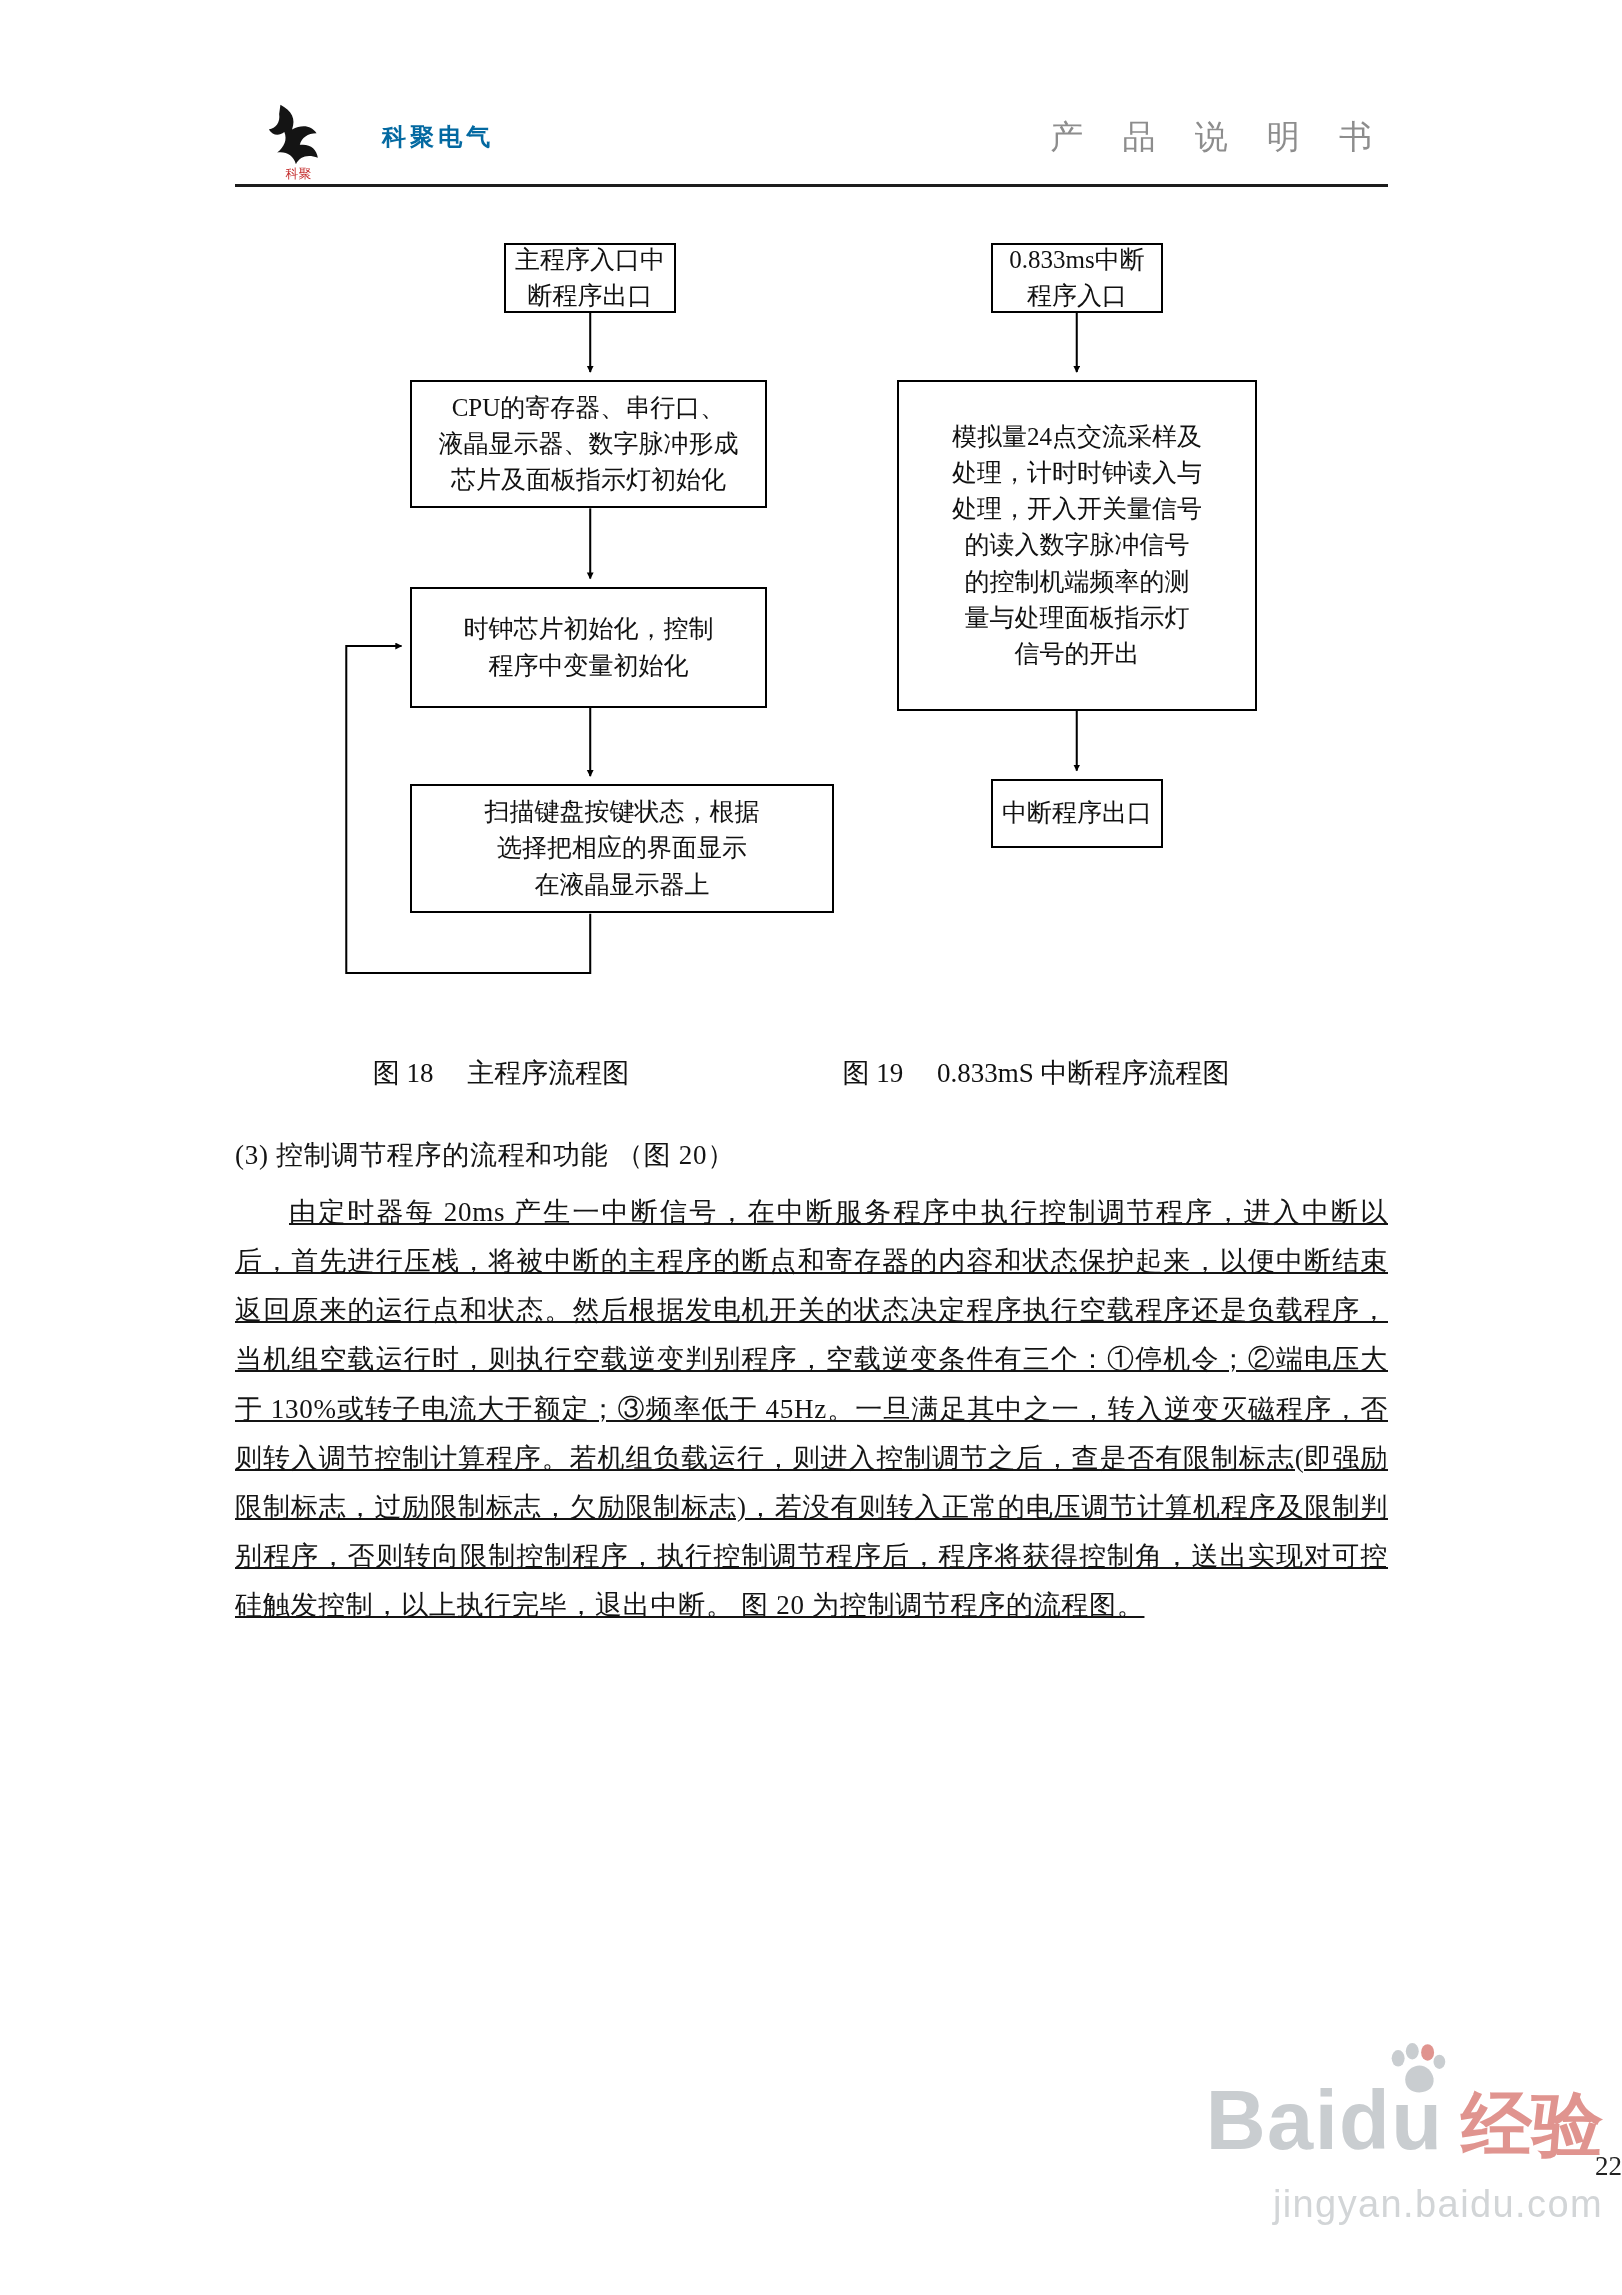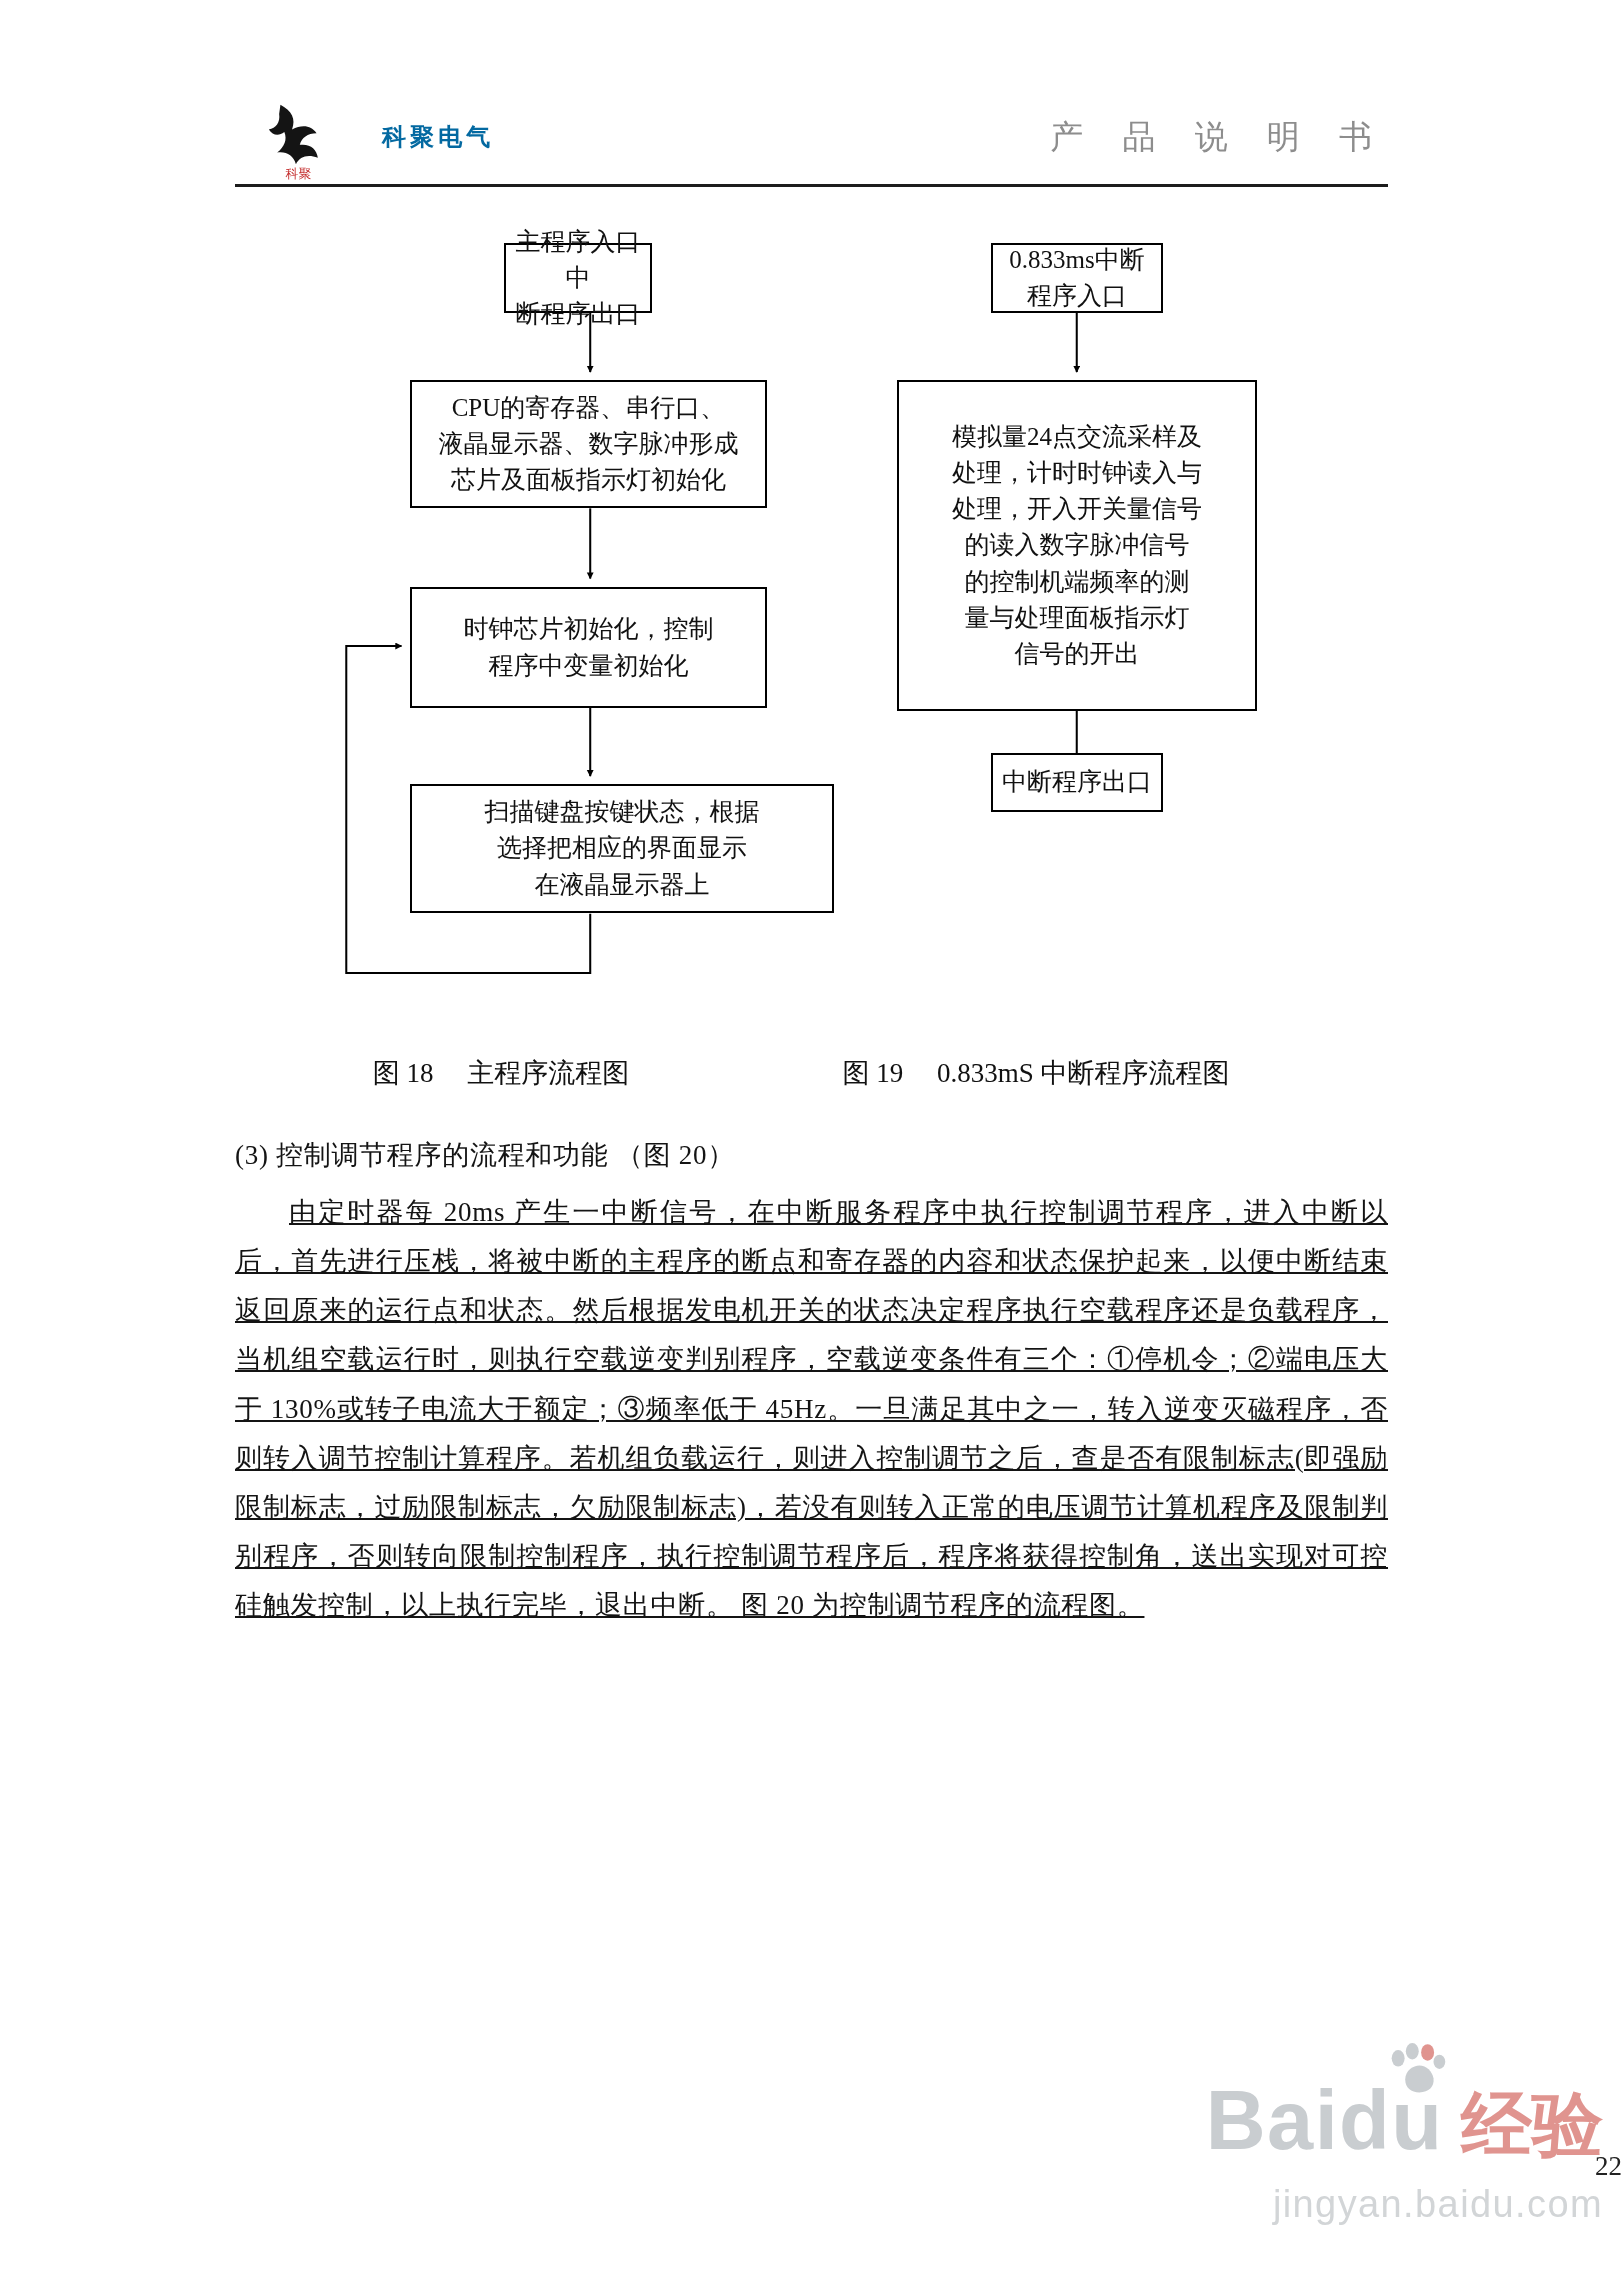--- a/index.html
+++ b/index.html
@@ -24,27 +24,27 @@
   .node {
     position:absolute;
     border:2px solid #000;
     background:#fff;
     display:flex; align-items:center; justify-content:center;
     text-align:center;
     white-space:pre-line;
     font-size:25px; line-height:1.45;
     padding:5.5px 6.8px;
   }
-  .n-l1 { left:504px; top:243px; width:148px; height:70px; }
+  .n-l1 { left:504px; top:243px; width:172px; height:70px; }
   .n-l2 { left:410px; top:380px; width:357px; height:128px; }
   .n-l3 { left:410px; top:587px; width:357px; height:121px; }
   .n-l4 { left:410px; top:784px; width:424px; height:129px; }
   .n-r1 { left:991px; top:243px; width:172px; height:70px; }
   .n-r2 { left:897px; top:380px; width:360px; height:331px; }
-  .n-r3 { left:991px; top:753px; width:172px; height:59px; }
+  .n-r3 { left:991px; top:779px; width:172px; height:69px; }
 
   .caption { position:absolute; top:1055px; font-size:27px; text-align:center; color:#111; }
   .cap-18 { left:293px; width:416px; }
   .cap-19 { left:770px; width:532px; }
 
   
   .body-text { position:absolute; left:235px; top:1137px; width:1153px; font-size:27px; color:#141414; }
   .section-heading { font-size:27px; margin-bottom:15px; letter-spacing:0.7px; }
   .paragraph {
     text-align:justify;

